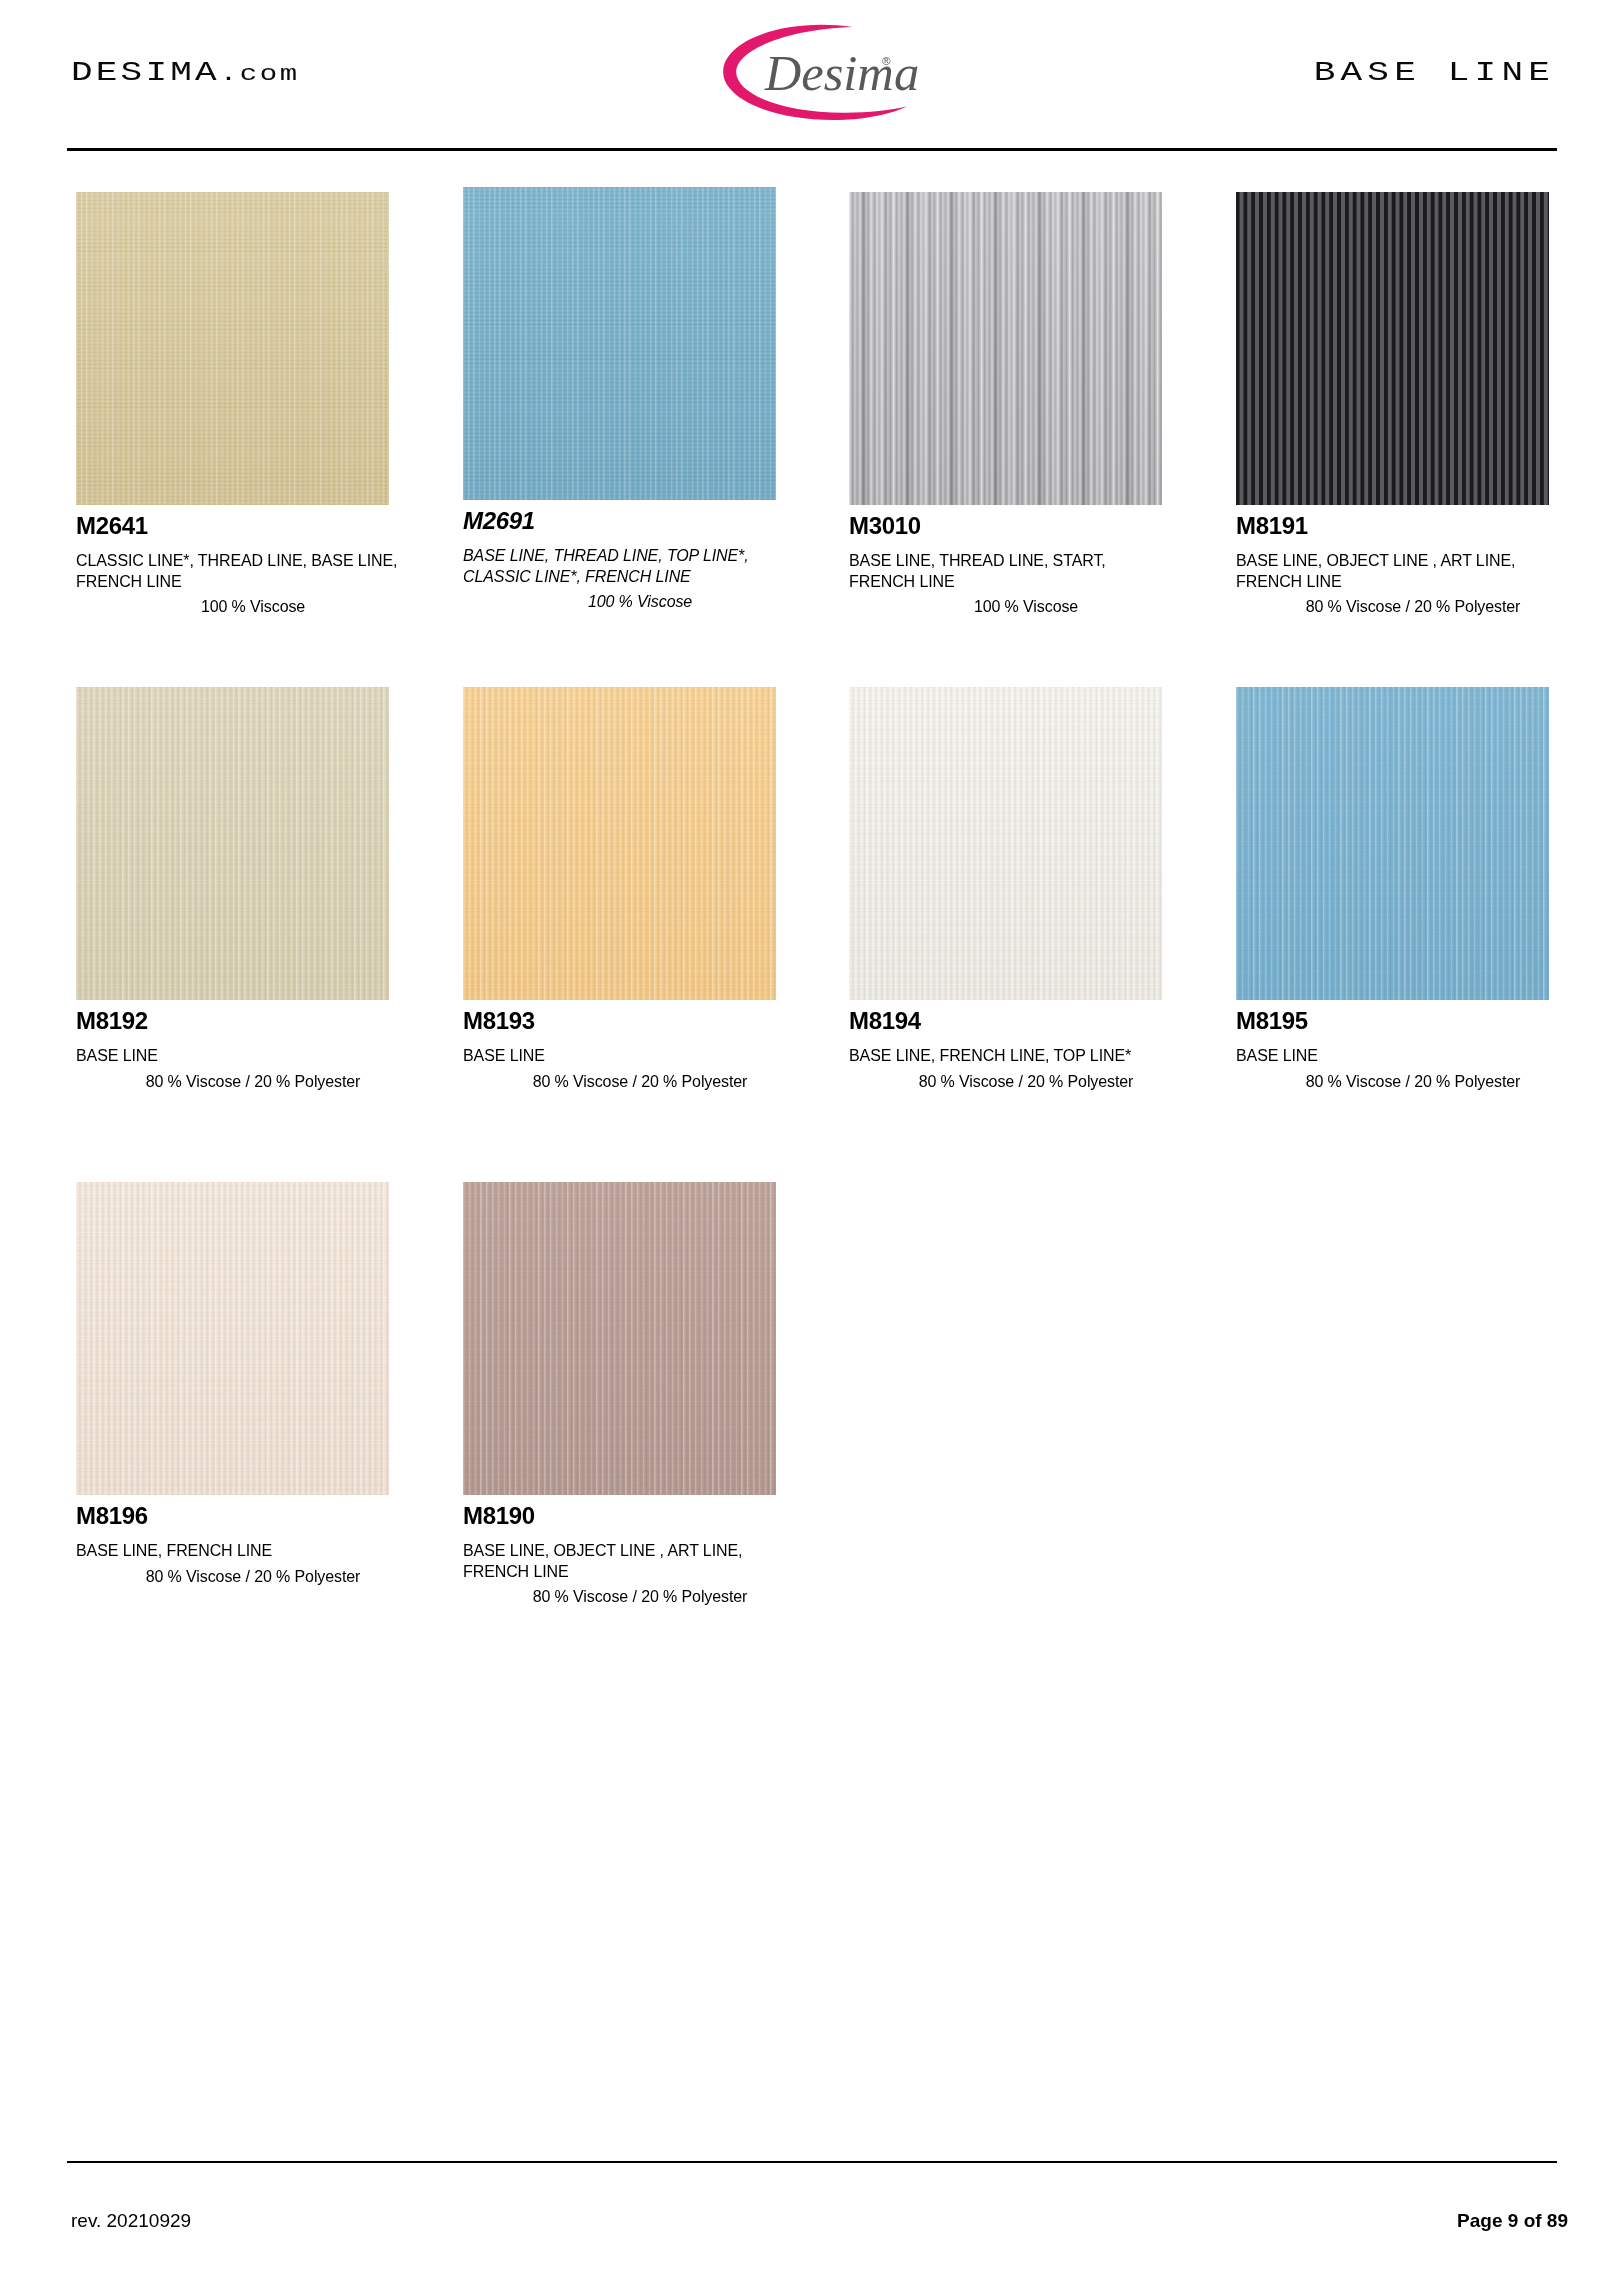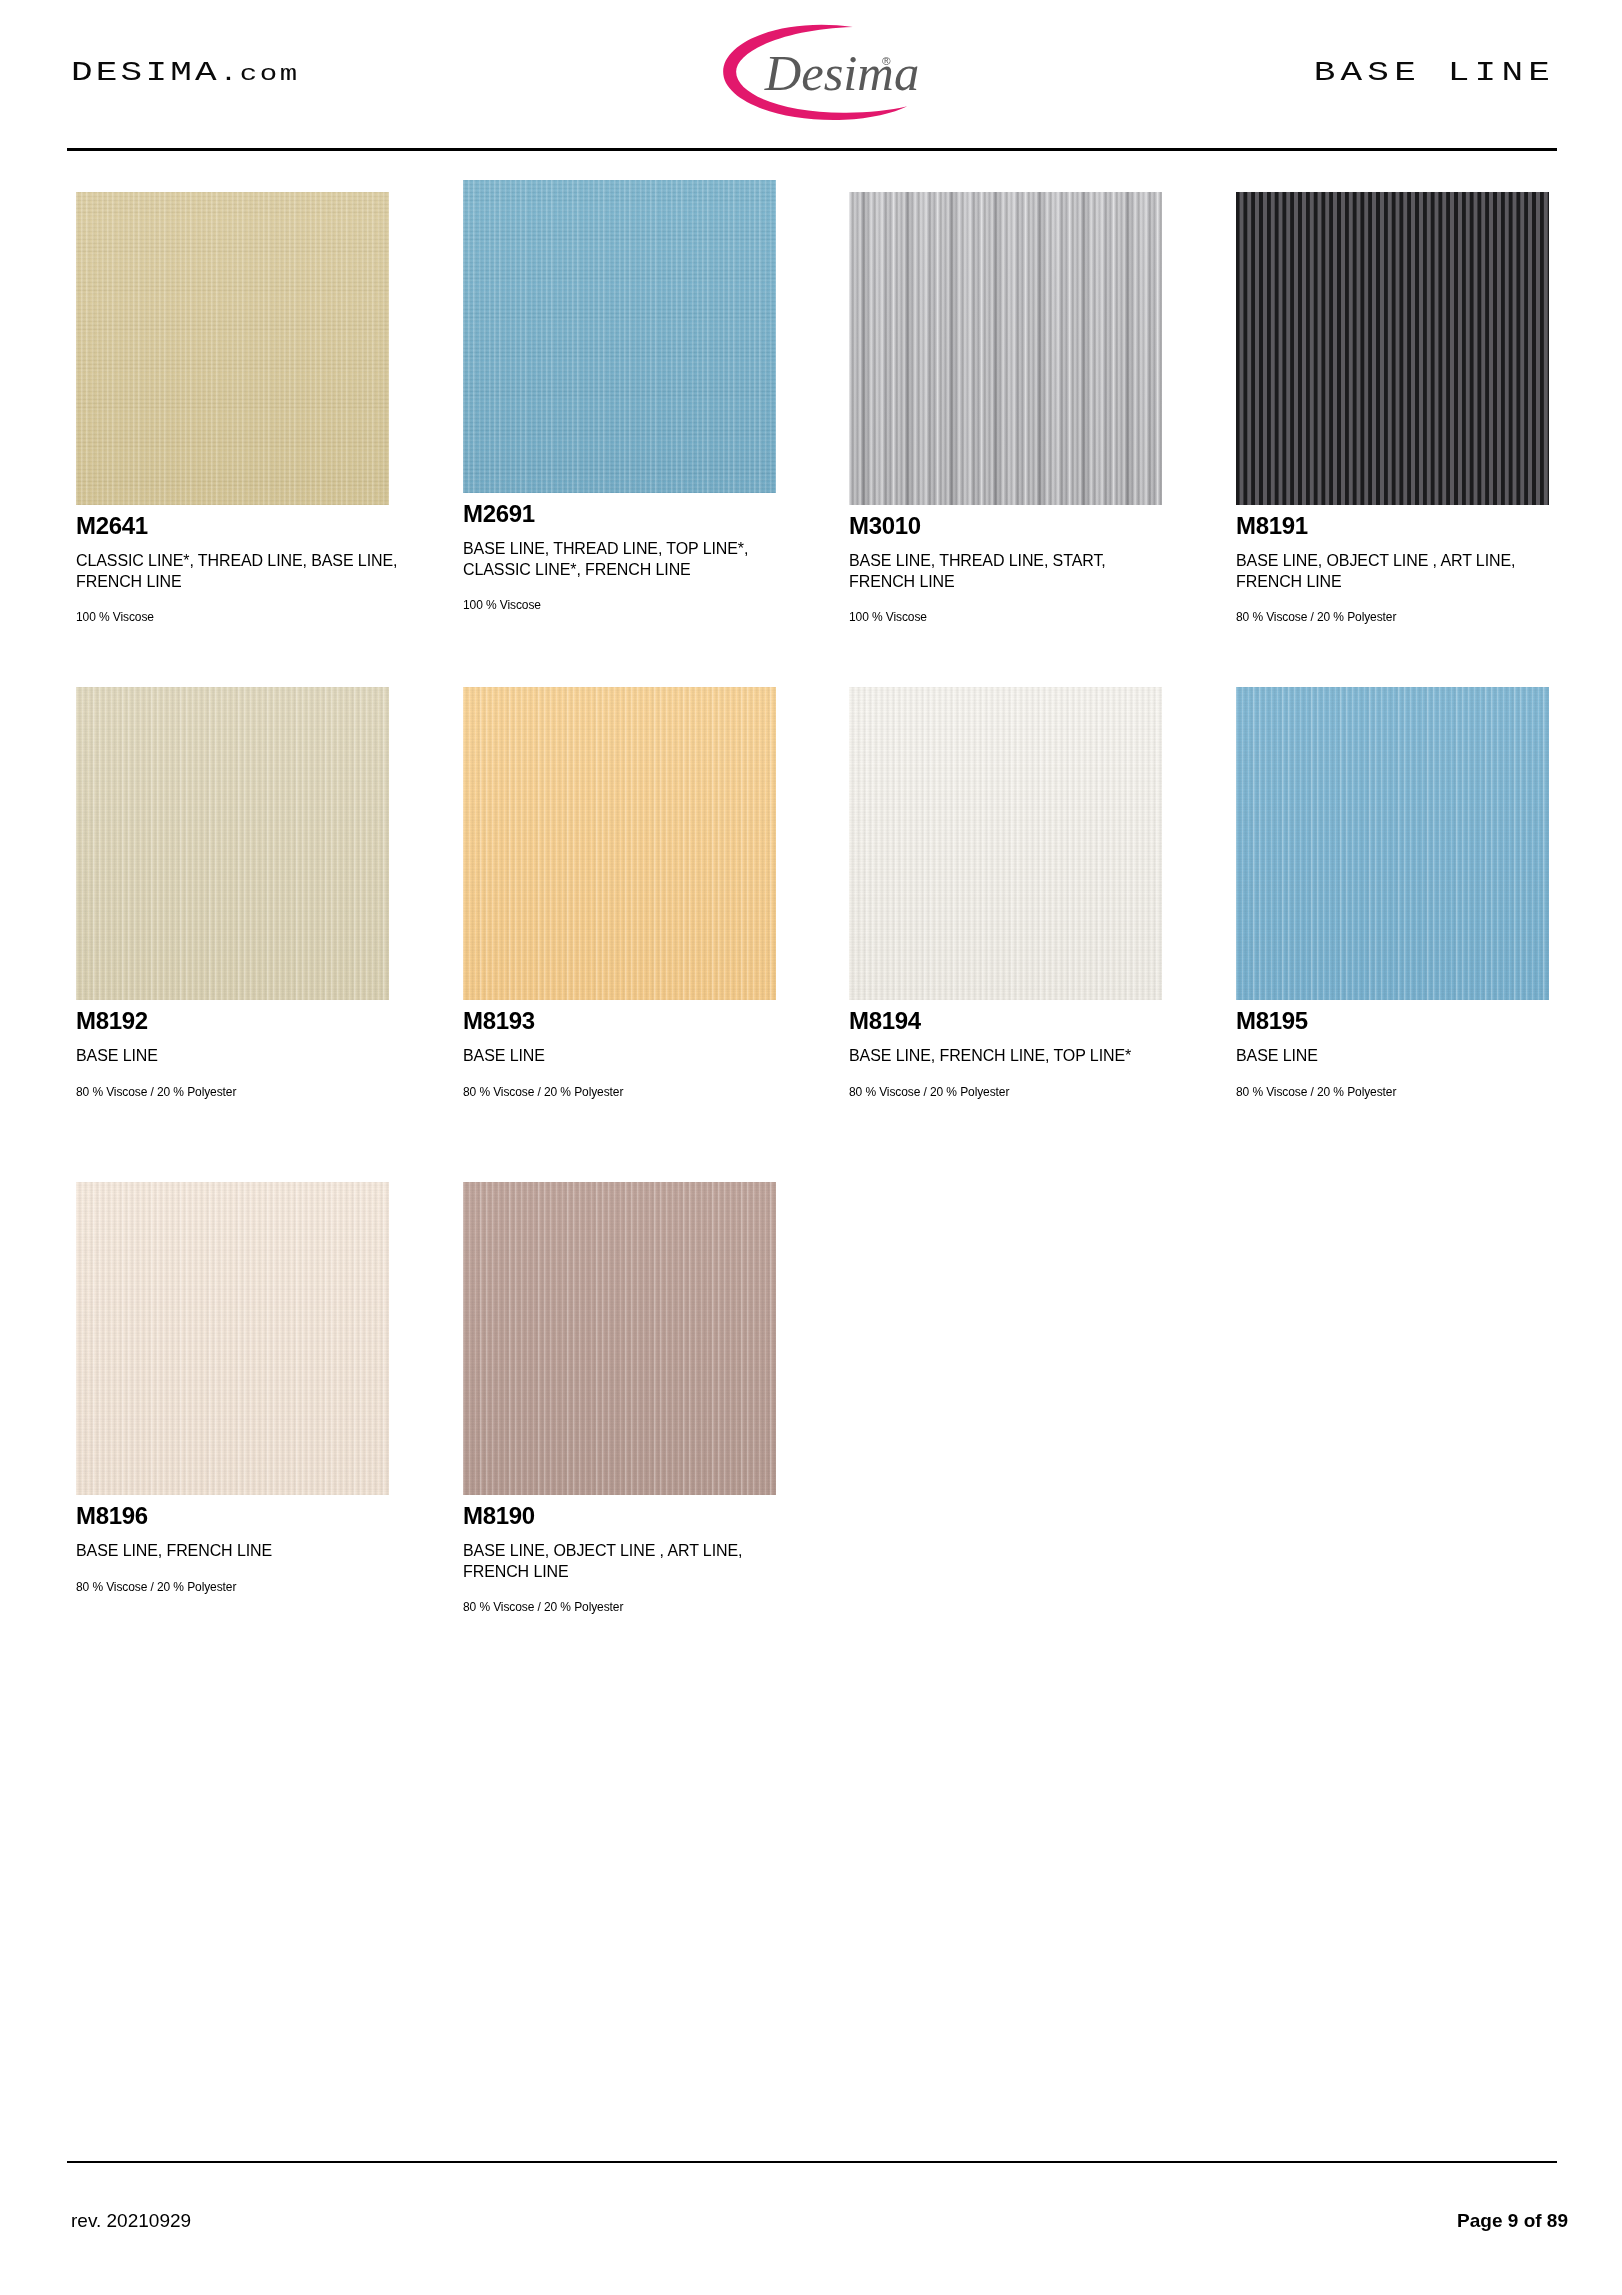--- a/index.html
+++ b/index.html
@@ -111,25 +111,26 @@
   }
   .lines {
     margin-top: 12px;
     font-size: 16px;
     line-height: 1.29;
     letter-spacing: -0.1px;
     color: #000;
     max-width: 325px;
   }
   .composition {
-    margin-top: 18px;
-    font-size: 12px;
+    margin-top: 5px;
+    font-size: 16px;
     line-height: 1.29;
     letter-spacing: -0.1px;
     color: #000;
+    text-align: center;
   }
 
   
   .rule-bottom {
     position: absolute;
     left: 67px;
     top: 2161px;
     width: 1490px;
     height: 1.9px;
     background: #000000;
@@ -182,21 +183,21 @@
 
   <div class="grid" id="swatch-grid">
       <div class="cell" style="left: 76px; top: 192px;">
         <div class="swatch" style="background: rgb(221, 206, 162);">
           <div class="grain" style="background: repeating-linear-gradient(90deg, rgba(255, 255, 255, 0.22) 0px, rgba(0, 0, 0, 0.035) 2.6px, rgba(255, 255, 255, 0) 5.2px), repeating-linear-gradient(0deg, rgba(0, 0, 0, 0.04) 0px, rgba(255, 255, 255, 0.1) 1.9px, rgba(255, 255, 255, 0) 3.9px), linear-gradient(rgb(221, 206, 162), rgb(211, 195, 146));"></div>
         </div>
         <div class="code">M2641</div>
         <div class="lines">CLASSIC LINE*, THREAD LINE, BASE LINE, FRENCH LINE</div>
         <div class="composition">100 % Viscose</div>
       </div>
-      <div class="cell" style="left: 463px; top: 180px;">
+      <div class="cell" style="left: 463px; top: 187px; font-style: italic;">
         <div class="swatch" style="background: rgb(124, 181, 206);">
           <div class="grain" style="background: repeating-linear-gradient(90deg, rgba(255, 255, 255, 0.22) 0px, rgba(0, 0, 0, 0.035) 2.6px, rgba(255, 255, 255, 0) 5.2px), repeating-linear-gradient(0deg, rgba(0, 0, 0, 0.04) 0px, rgba(255, 255, 255, 0.1) 1.9px, rgba(255, 255, 255, 0) 3.9px), linear-gradient(rgb(124, 181, 206), rgb(111, 169, 196));"></div>
         </div>
         <div class="code">M2691</div>
         <div class="lines">BASE LINE, THREAD LINE, TOP LINE*, CLASSIC LINE*, FRENCH LINE</div>
         <div class="composition">100 % Viscose</div>
       </div>
       <div class="cell" style="left: 849px; top: 192px;">
         <div class="swatch" style="background: rgb(169, 169, 173);">
           <div class="grain" style="background: repeating-linear-gradient(90deg, rgba(255, 255, 255, 0.55) 0px, rgba(255, 255, 255, 0) 1.9px, rgba(0, 0, 0, 0.16) 3.9px, rgba(255, 255, 255, 0.28) 5.8px, rgba(0, 0, 0, 0.05) 8.4px, rgba(255, 255, 255, 0.45) 11px), repeating-linear-gradient(90deg, rgba(255, 255, 255, 0.3) 0px, rgba(0, 0, 0, 0.1) 15px, rgba(255, 255, 255, 0.22) 27px, rgba(0, 0, 0, 0.05) 44px), linear-gradient(rgb(188, 188, 192), rgb(169, 169, 173));"></div>

